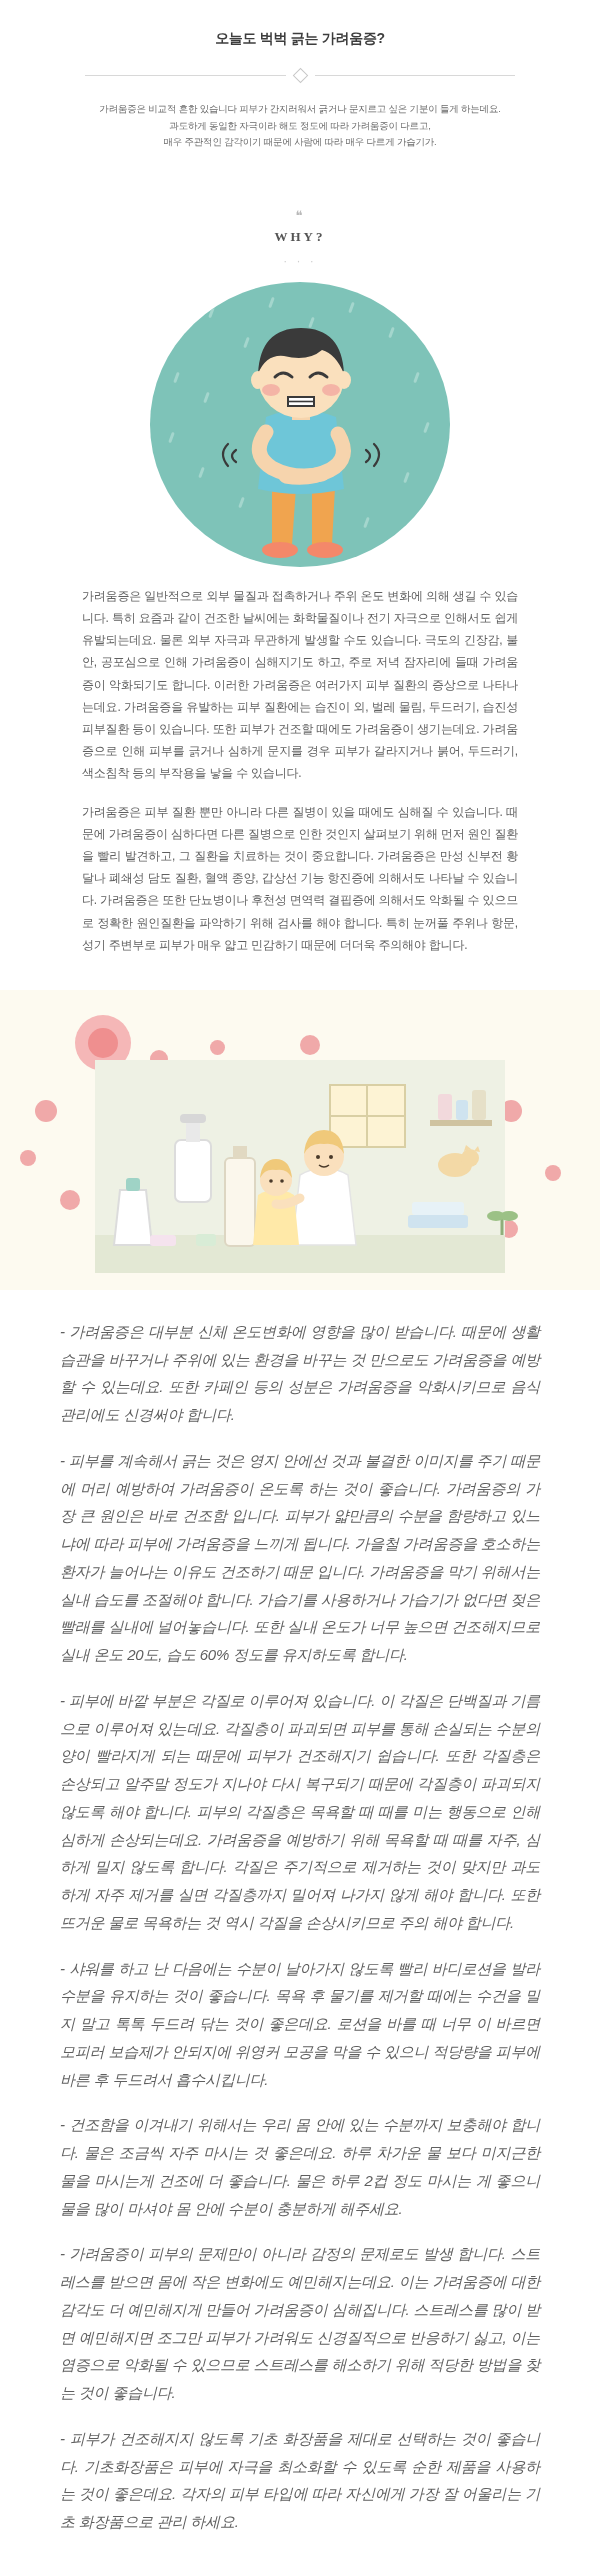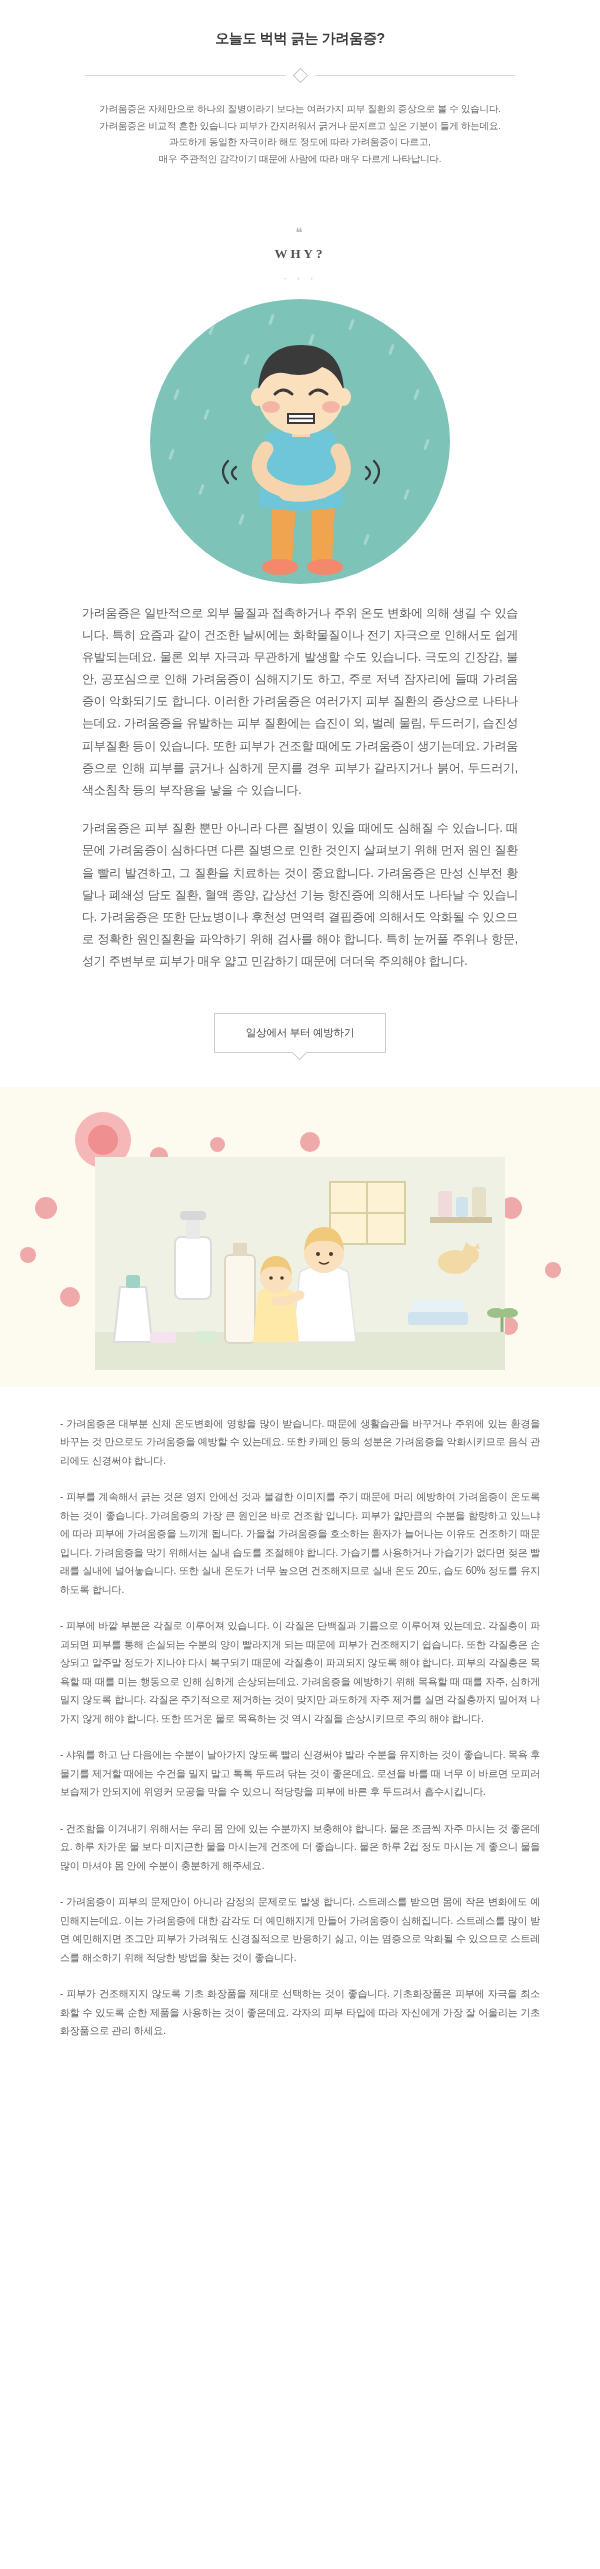--- a/index.html
+++ b/index.html
@@ -94,25 +94,26 @@
 
   
   .illu2{position:relative;width:600px;height:300px;margin-top:34px;background:#fdfaf0;overflow:hidden;}
   .germ{position:absolute;border-radius:50%;background:#f0a9a9;}
   .sun{position:absolute;left:75px;top:25px;width:56px;height:56px;border-radius:50%;background:#f5b7b7;}
   .sunin{position:absolute;left:88px;top:38px;width:30px;height:30px;border-radius:50%;background:#ef8f8f;}
 
   
   .tips{
     padding:0 60px;
-    font-size:10px;
+    font-size:15px;
     line-height:1.85;
     color:#5f5f5f;
     letter-spacing:-0.2px;
     text-align:justify;
+    font-style:italic;
   }
   .tips .tip{margin:0 0 18px 0;}
   .tips .tip:first-child{margin-top:0;}
 
   .spacer18{height:18px;}
   .spacer28{height:28px;}
 </style>
 </head>
 <body>
 
@@ -120,24 +121,23 @@
 
   <div class="title">오늘도 벅벅 긁는 가려움증?</div>
 
   <div class="divider">
     <span class="line"></span>
     <span class="dia"></span>
     <span class="line"></span>
   </div>
 
   <div class="lead">
-    <div>가려움증은 자체만으로 하나의 질병이라기 보다는 여러가지 피부 질환의 증상으로 볼 수 있습니다.</div>
     <div>가려움증은 비교적 흔한 있습니다 피부가 간지러워서 긁거나 문지르고 싶은 기분이 들게 하는데요.</div>
     <div>과도하게 동일한 자극이라 해도 정도에 따라 가려움증이 다르고,</div>
-    <div>매우 주관적인 감각이기 때문에 사람에 따라 매우 다르게 나타납니다.</div>
+    <div>매우 주관적인 감각이기 때문에 사람에 따라 매우 다르게 가습기가.</div>
   </div>
 
   <div class="whywrap">
     <div class="quote">❝</div>
     <div class="why">WHY?</div>
     <div class="dots">· · ·</div>
   </div>
 
   <div class="illu1">
     <div class="circlebg"></div>
@@ -200,23 +200,20 @@
     </svg>
   </div>
 
   <div class="spacer18"></div>
 
   <div class="body">
     <p>가려움증은 일반적으로 외부 물질과 접촉하거나 주위 온도 변화에 의해 생길 수 있습니다. 특히 요즘과 같이 건조한 날씨에는 화학물질이나 전기 자극으로 인해서도 쉽게 유발되는데요. 물론 외부 자극과 무관하게 발생할 수도 있습니다. 극도의 긴장감, 불안, 공포심으로 인해 가려움증이 심해지기도 하고, 주로 저녁 잠자리에 들때 가려움증이 악화되기도 합니다. 이러한 가려움증은 여러가지 피부 질환의 증상으로 나타나는데요. 가려움증을 유발하는 피부 질환에는 습진이 외, 벌레 물림, 두드러기, 습진성 피부질환 등이 있습니다. 또한 피부가 건조할 때에도 가려움증이 생기는데요. 가려움증으로 인해 피부를 긁거나 심하게 문지를 경우 피부가 갈라지거나 붉어, 두드러기, 색소침착 등의 부작용을 낳을 수 있습니다.</p>
     <p>가려움증은 피부 질환 뿐만 아니라 다른 질병이 있을 때에도 심해질 수 있습니다. 때문에 가려움증이 심하다면 다른 질병으로 인한 것인지 살펴보기 위해 먼저 원인 질환을 빨리 발견하고, 그 질환을 치료하는 것이 중요합니다. 가려움증은 만성 신부전 황달나 폐쇄성 담도 질환, 혈액 종양, 갑상선 기능 항진증에 의해서도 나타날 수 있습니다. 가려움증은 또한 단뇨병이나 후천성 면역력 결핍증에 의해서도 악화될 수 있으므로 정확한 원인질환을 파악하기 위해 검사를 해야 합니다. 특히 눈꺼풀 주위나 항문, 성기 주변부로 피부가 매우 얇고 민감하기 때문에 더더욱 주의해야 합니다.</p>
   </div>
 
-  <div class="sectiontag">
-    <span>일상에서 부터 예방하기</span>
-  </div>
 
   <div class="illu2">
     <div class="sun"></div>
     <div class="sunin"></div>
 
     <span class="germ" style="left:35px;top:110px;width:22px;height:22px"></span>
     <span class="germ" style="left:20px;top:160px;width:16px;height:16px"></span>
     <span class="germ" style="left:60px;top:200px;width:20px;height:20px"></span>
     <span class="germ" style="left:150px;top:60px;width:18px;height:18px"></span>
     <span class="germ" style="left:210px;top:50px;width:15px;height:15px"></span>
@@ -282,20 +279,20 @@
       <ellipse cx="509" cy="226" rx="9" ry="5" fill="#9cc186"></ellipse>
     </svg>
   </div>
 
   <div class="spacer28"></div>
 
   <div class="tips">
     <p class="tip">- 가려움증은 대부분 신체 온도변화에 영향을 많이 받습니다. 때문에 생활습관을 바꾸거나 주위에 있는 환경을 바꾸는 것 만으로도 가려움증을 예방할 수 있는데요. 또한 카페인 등의 성분은 가려움증을 악화시키므로 음식 관리에도 신경써야 합니다.</p>
     <p class="tip">- 피부를 계속해서 긁는 것은 영지 안에선 것과 불결한 이미지를 주기 때문에 머리 예방하여 가려움증이 온도록 하는 것이 좋습니다. 가려움증의 가장 큰 원인은 바로 건조함 입니다. 피부가 얇만큼의 수분을 함량하고 있느냐에 따라 피부에 가려움증을 느끼게 됩니다. 가을철 가려움증을 호소하는 환자가 늘어나는 이유도 건조하기 때문 입니다. 가려움증을 막기 위해서는 실내 습도를 조절해야 합니다. 가습기를 사용하거나 가습기가 없다면 젖은 빨래를 실내에 널어놓습니다. 또한 실내 온도가 너무 높으면 건조해지므로 실내 온도 20도, 습도 60% 정도를 유지하도록 합니다.</p>
     <p class="tip">- 피부에 바깥 부분은 각질로 이루어져 있습니다. 이 각질은 단백질과 기름으로 이루어져 있는데요. 각질층이 파괴되면 피부를 통해 손실되는 수분의 양이 빨라지게 되는 때문에 피부가 건조해지기 쉽습니다. 또한 각질층은 손상되고 알주말 정도가 지나야 다시 복구되기 때문에 각질층이 파괴되지 않도록 해야 합니다. 피부의 각질층은 목욕할 때 때를 미는 행동으로 인해 심하게 손상되는데요. 가려움증을 예방하기 위해 목욕할 때 때를 자주, 심하게 밀지 않도록 합니다. 각질은 주기적으로 제거하는 것이 맞지만 과도하게 자주 제거를 실면 각질층까지 밀어져 나가지 않게 해야 합니다. 또한 뜨거운 물로 목욕하는 것 역시 각질을 손상시키므로 주의 해야 합니다.</p>
-    <p class="tip">- 샤워를 하고 난 다음에는 수분이 날아가지 않도록 빨리 신경써야 발라 수분을 유지하는 것이 좋습니다. 목욕 후 물기를 제거할 때에는 수건을 밀지 말고 톡톡 두드려 닦는 것이 좋은데요. 로션을 바를 때 너무 이 바르면 모피러 보습제가 안되지에 위영커 모공을 막을 수 있으니 적당량을 피부에 바른 후 두드려서 흡수시킵니다.</p>
+    <p class="tip">- 샤워를 하고 난 다음에는 수분이 날아가지 않도록 빨리 바디로션을 발라 수분을 유지하는 것이 좋습니다. 목욕 후 물기를 제거할 때에는 수건을 밀지 말고 톡톡 두드려 닦는 것이 좋은데요. 로션을 바를 때 너무 이 바르면 모피러 보습제가 안되지에 위영커 모공을 막을 수 있으니 적당량을 피부에 바른 후 두드려서 흡수시킵니다.</p>
     <p class="tip">- 건조함을 이겨내기 위해서는 우리 몸 안에 있는 수분까지 보충해야 합니다. 물은 조금씩 자주 마시는 것 좋은데요. 하루 차가운 물 보다 미지근한 물을 마시는게 건조에 더 좋습니다. 물은 하루 2컵 정도 마시는 게 좋으니 물을 많이 마셔야 몸 안에 수분이 충분하게 해주세요.</p>
     <p class="tip">- 가려움증이 피부의 문제만이 아니라 감정의 문제로도 발생 합니다. 스트레스를 받으면 몸에 작은 변화에도 예민해지는데요. 이는 가려움증에 대한 감각도 더 예민해지게 만들어 가려움증이 심해집니다. 스트레스를 많이 받면 예민해지면 조그만 피부가 가려워도 신경질적으로 반응하기 싫고, 이는 염증으로 악화될 수 있으므로 스트레스를 해소하기 위해 적당한 방법을 찾는 것이 좋습니다.</p>
     <p class="tip">- 피부가 건조해지지 않도록 기초 화장품을 제대로 선택하는 것이 좋습니다. 기초화장품은 피부에 자극을 최소화할 수 있도록 순한 제품을 사용하는 것이 좋은데요. 각자의 피부 타입에 따라 자신에게 가장 잘 어울리는 기초 화장품으로 관리 하세요.</p>
   </div>
 
   <div class="spacer28"></div>
 </div>
 
 </body></html>

